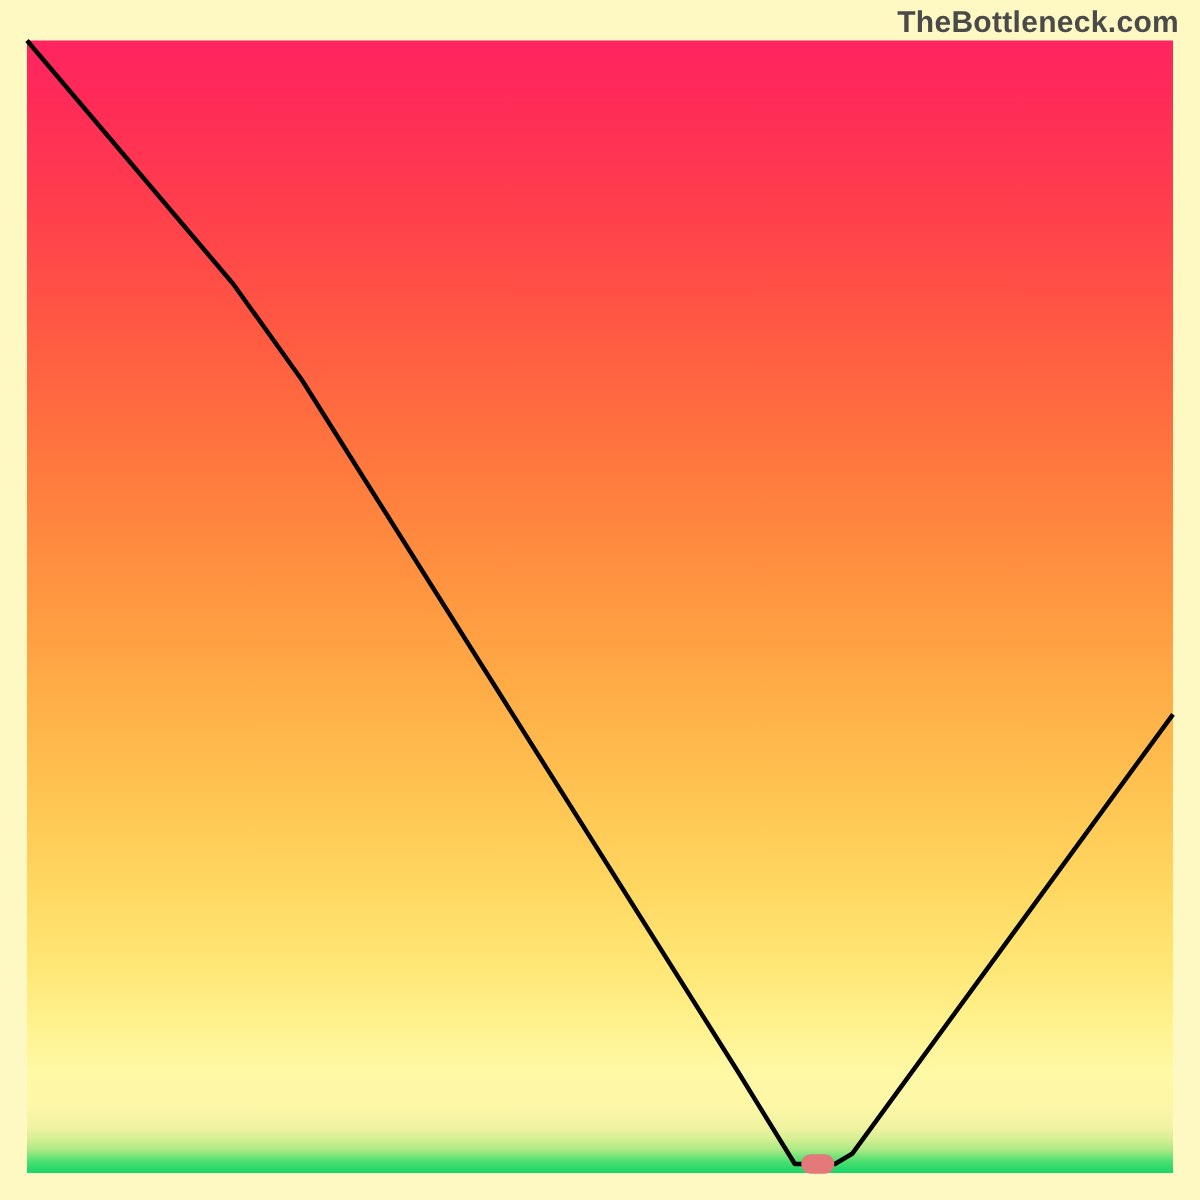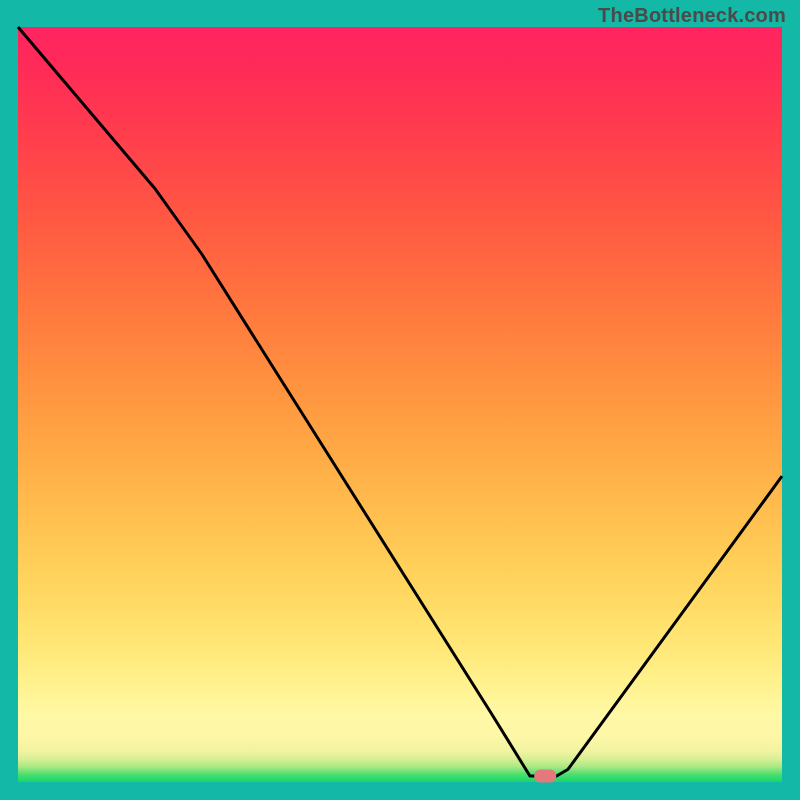--- a/index.html
+++ b/index.html
@@ -8,21 +8,21 @@
     width: 800px;
     height: 800px;
     background: #000;
     overflow: hidden;
     font-family: Arial, Helvetica, sans-serif;
   }
   .frame {
     position: relative;
     width: 800px;
     height: 800px;
-    background: #14b8a6;
+    background: #fef9c3;
   }
   .plot-area {
     position: absolute;
     left: 18px;
     top: 27px;
     width: 764px;
     height: 755px;
     
     background: linear-gradient(
       to top,

